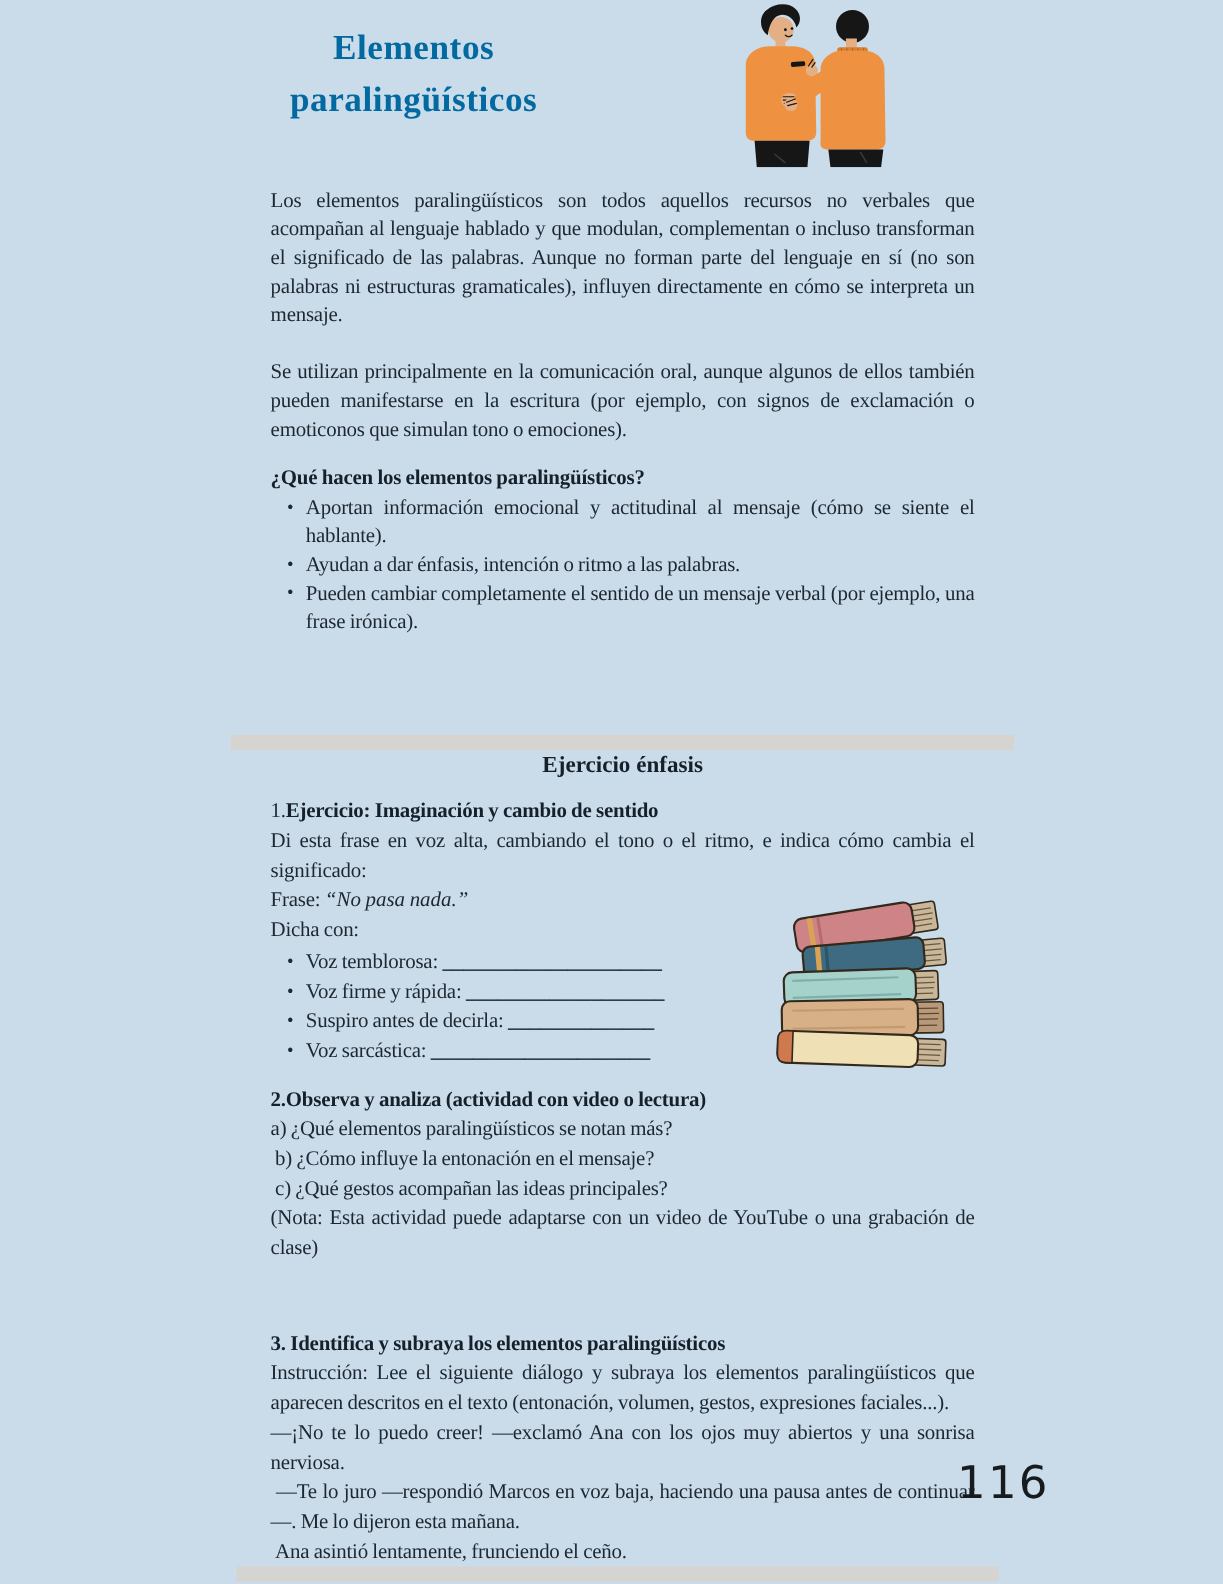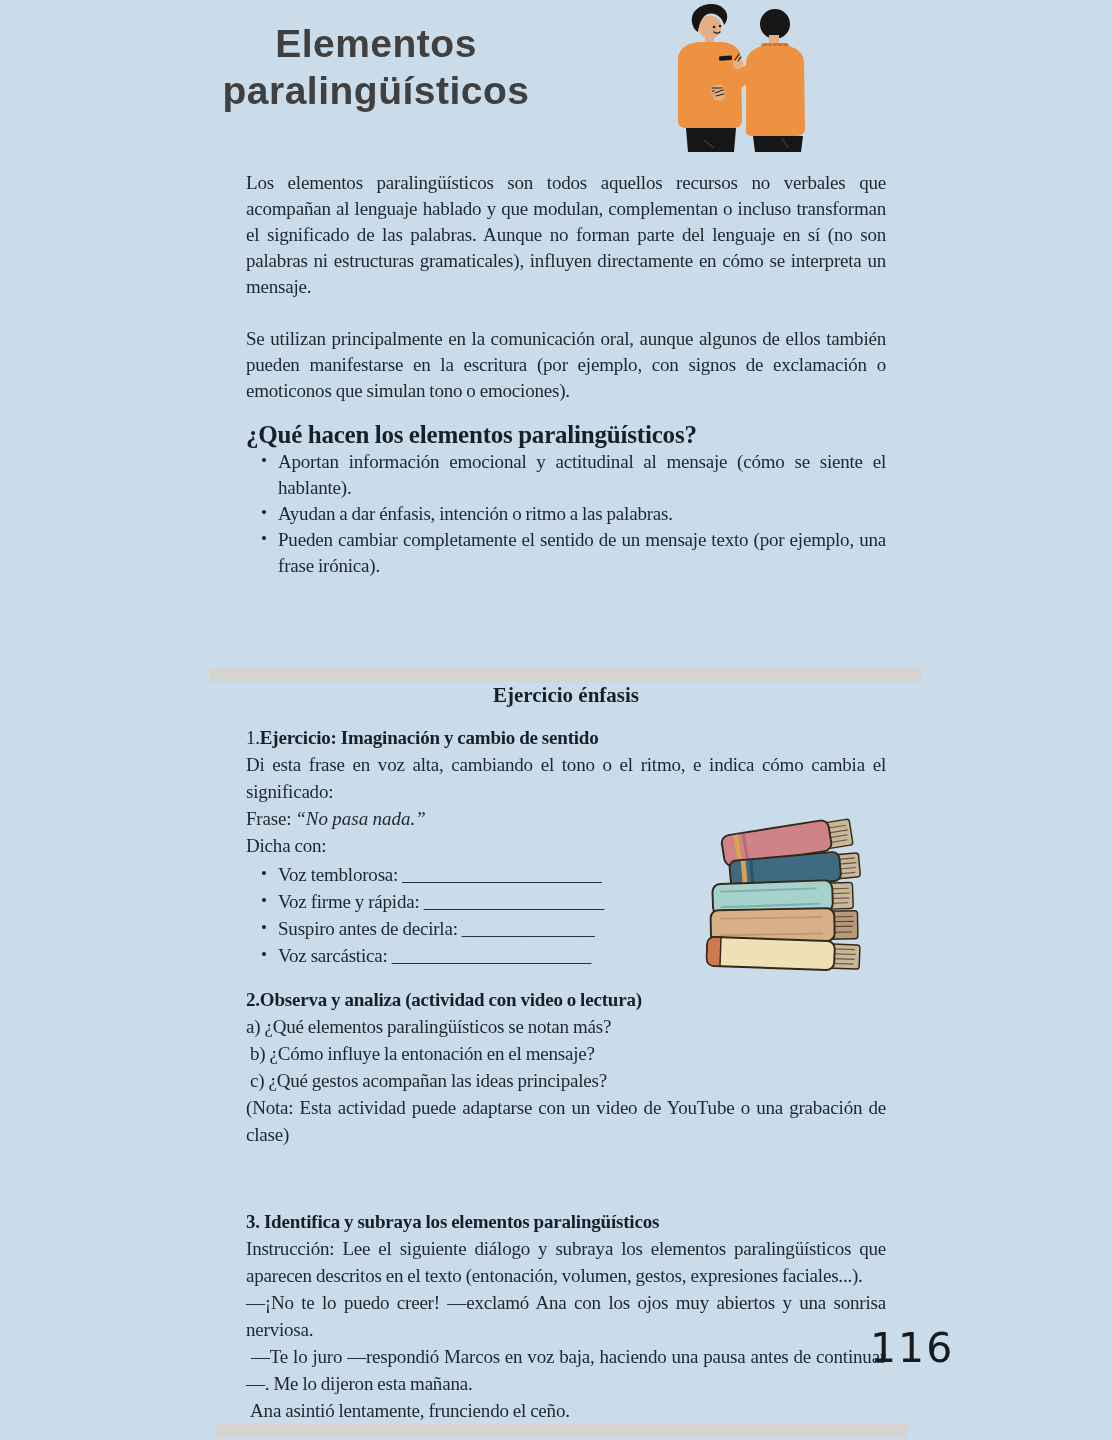--- a/index.html
+++ b/index.html
@@ -4,56 +4,56 @@
 <style>
   html,body { margin:0; padding:0; }
   .page {
     position:relative; width:1112px; height:1440px;
     background:#cadce9; overflow:hidden;
     font-family:"Liberation Serif", serif; color:#1d2731;
   }
   
   .title-block {
     position:absolute; left:178px; top:20px; width:396px;
-    text-align:center; font-family:Liberation Sans, sans-serif;
-    font-weight:bold; font-size:39px; line-height:47px;
-    color:#404040; letter-spacing:0.5px;
+    text-align:center; font-family:Liberation Serif, serif;
+    font-weight:bold; font-size:32px; line-height:47px;
+    color:#0369a1; letter-spacing:0.5px;
   }
   
   .people-illo { position:absolute; left:633px; top:0; width:192px; height:152px; }
   .books-illo  { position:absolute; left:695px; top:800px; width:192px; height:172px; }
   
   .col {
     position:absolute; left:246px; width:640px;
     font-size:19px; line-height:26px;
     letter-spacing:-0.2px; word-spacing:-0.5px;
   }
   .col-intro { top:170px; }
   .col-ex1   { top:724px;  line-height:27px; }
   .col-ex2   { top:986px;  line-height:27px; }
   .col-ex3   { top:1208px; line-height:27px; }
   .just { text-align:justify; margin:0; }
   .pre  { white-space:pre-wrap; }
   .mb   { margin-bottom:26px; }
   .mb-s { margin-bottom:18px; }
-  h2,h3 { margin:0; font-size:25px; font-weight:bold; color:#16202a; }
+  h2,h3 { margin:0; font-size:19px; font-weight:bold; color:#16202a; }
   
   ul.dot-list { margin:1px 0 0 0; padding:0 0 0 32px; list-style:none; }
   ul.dot-list li { position:relative; text-align:justify; }
   ul.dot-list li::before {
     content:"\2022"; position:absolute; left:-17px; top:-1px;
     font-size:17px; color:#1d2731;
   }
   ul.plain { list-style:none; margin:2px 0 0 0; padding:0 0 0 32px; }
   ul.plain li { position:relative; }
   ul.plain li::before {
     content:"\2022"; position:absolute; left:-17px; top:-1px;
     font-size:17px; color:#1d2731;
   }
-  .blank { letter-spacing:0; word-spacing:0; }
+  .blank { letter-spacing:0; word-spacing:0;font-weight:bold; }
   
   .section-heading {
     position:absolute; left:246px; top:683px; width:640px;
     text-align:center; font-size:21px; font-weight:bold; color:#16202a;
     font-family:"Liberation Serif", serif;
   }
   
   .bar { position:absolute; height:14px; background:#d6d4d1; }
   .bar-top    { left:210px; top:668px;  width:712px; }
   .bar-bottom { left:215px; top:1424px; width:693px; }
@@ -110,21 +110,21 @@
     </g>
   </svg>
 
   <main class="col col-intro">
     <p class="just mb">Los elementos paralingüísticos son todos aquellos recursos no verbales que acompañan al lenguaje hablado y que modulan, complementan o incluso transforman el significado de las palabras. Aunque no forman parte del lenguaje en sí (no son palabras ni estructuras gramaticales), influyen directamente en cómo se interpreta un mensaje.</p>
     <p class="just mb-s">Se utilizan principalmente en la comunicación oral, aunque algunos de ellos también pueden manifestarse en la escritura (por ejemplo, con signos de exclamación o emoticonos que simulan tono o emociones).</p>
     <h3>¿Qué hacen los elementos paralingüísticos?</h3>
     <ul class="dot-list">
       <li>Aportan información emocional y actitudinal al mensaje (cómo se siente el hablante).</li>
       <li>Ayudan a dar énfasis, intención o ritmo a las palabras.</li>
-      <li>Pueden cambiar completamente el sentido de un mensaje texto (por ejemplo, una frase irónica).</li>
+      <li>Pueden cambiar completamente el sentido de un mensaje verbal (por ejemplo, una frase irónica).</li>
     </ul>
   </main>
 
   <div class="bar bar-top"></div>
 
   <h2 class="section-heading">Ejercicio énfasis</h2>
 
   <section class="col col-ex1">
     <div class="ex-title">
       <span>1.</span><b>Ejercicio: Imaginación y cambio de sentido</b>

